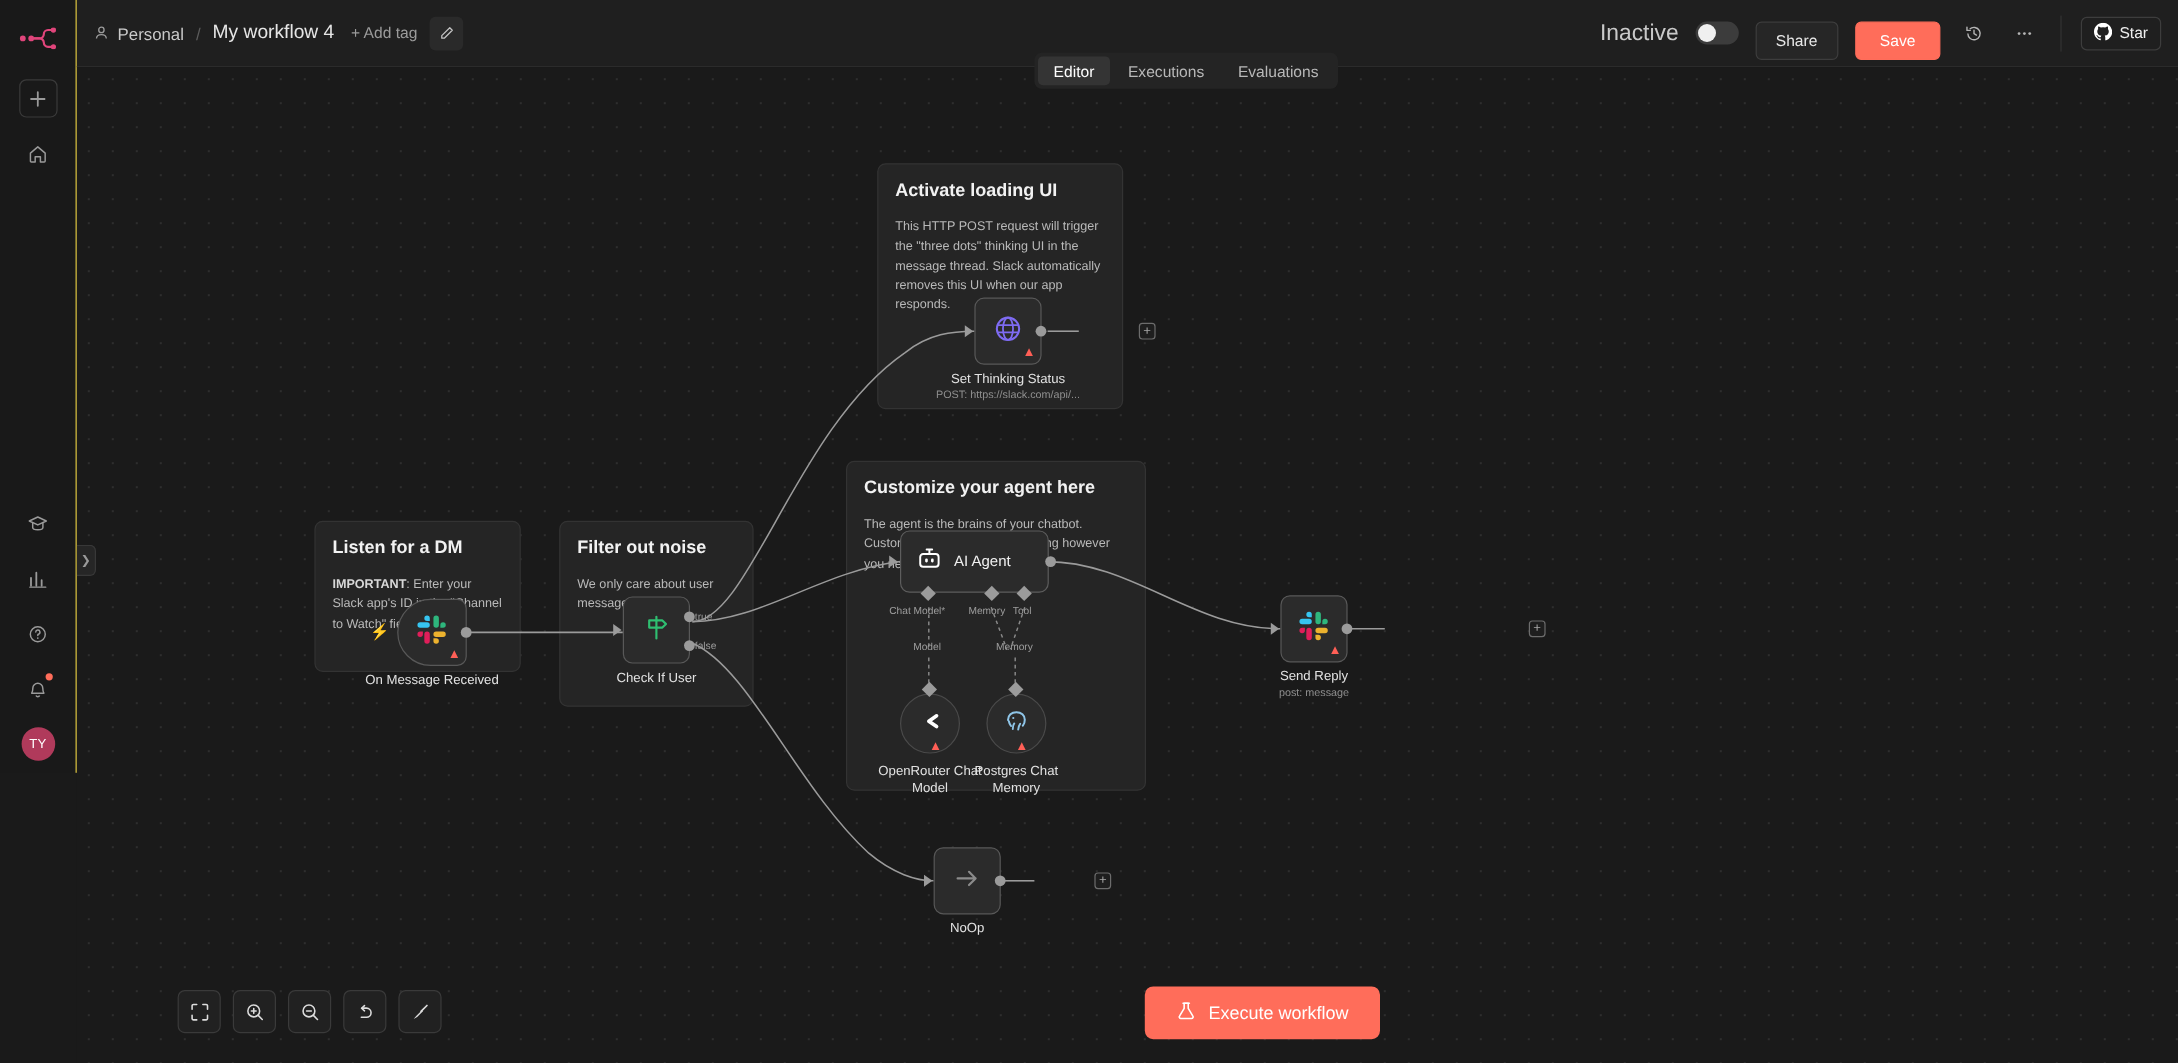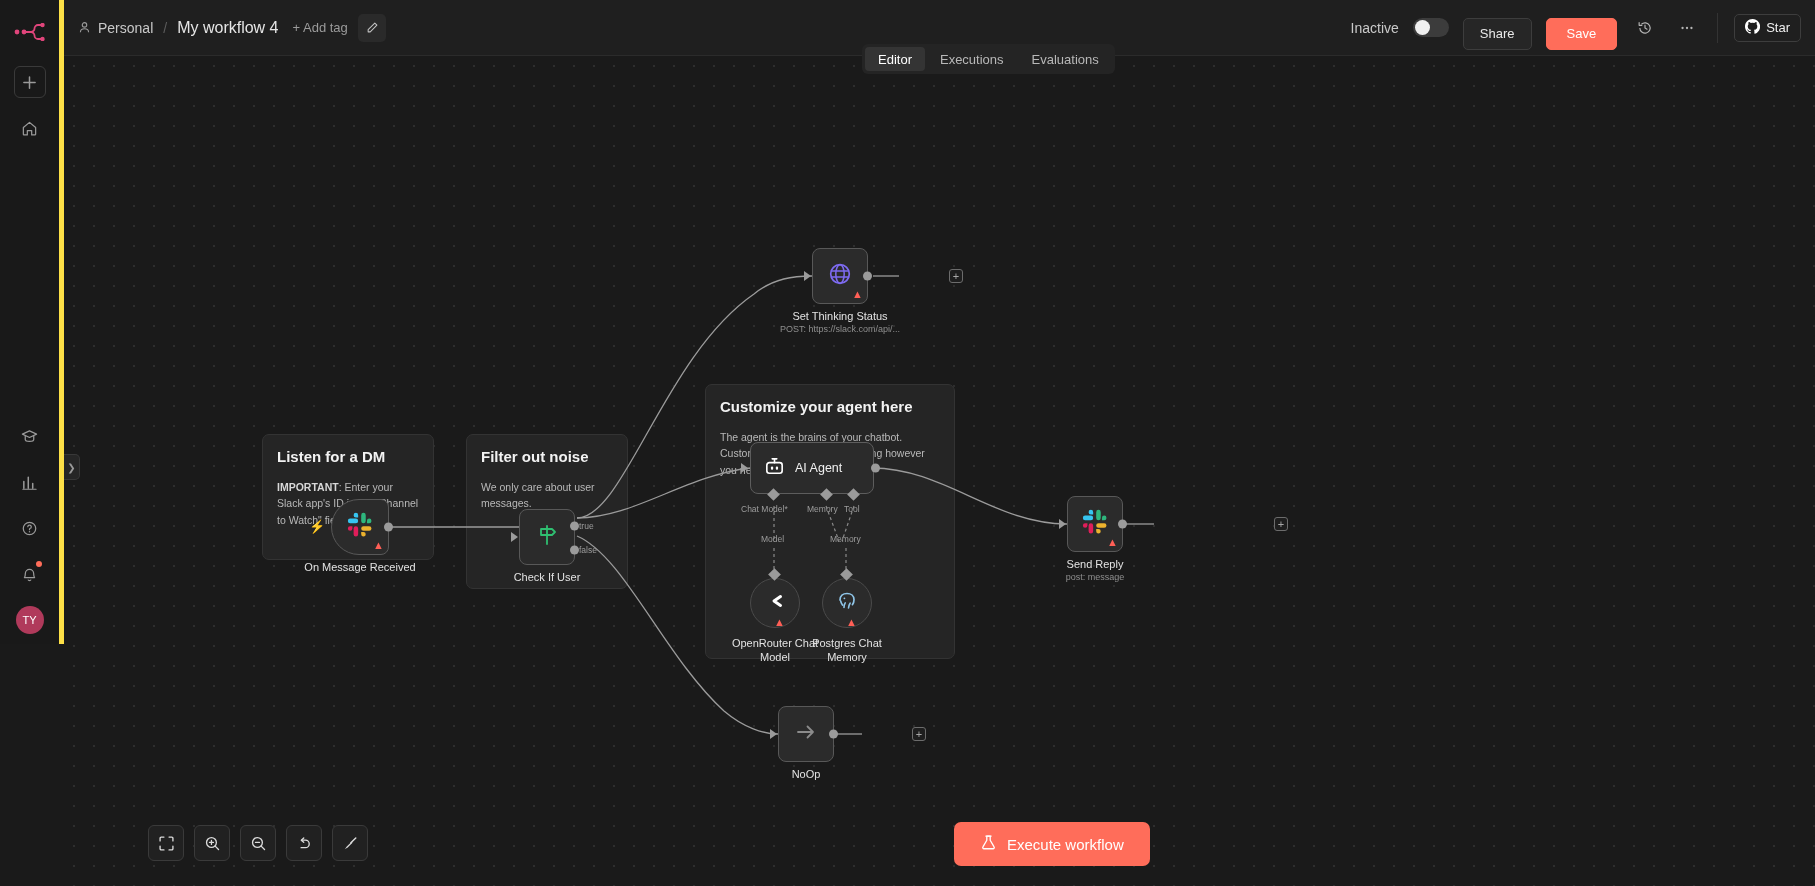--- a/index.html
+++ b/index.html
@@ -8,21 +8,21 @@
     background: #1a1a1a;
     font-family: "Liberation Sans", sans-serif;
     overflow: hidden;
     color: #e4e4e4;
   }
   #app { position: relative; width: 1815px; height: 886px; }
 
   
   #rail {
     position: absolute; left: 0; top: 0; width: 64px; height: 644px;
-    background: #191919; border-right: 5px solid #fde047;
+    background: #191919; border-right: 1px solid #fde047;
     display: flex; flex-direction: column; align-items: center;
   }
   #logo { margin-top: 12px; width: 40px; height: 40px; display:flex; align-items:center; justify-content:center; }
   .rail-btn {
     width: 32px; height: 32px; margin-top: 14px; border-radius: 6px;
     display: flex; align-items: center; justify-content: center;
     color: #9a9a9a; cursor: pointer;
   }
   .rail-btn.boxed { border: 1px solid #3a3a3a; }
   #rail-bottom { margin-top: auto; display:flex; flex-direction:column; align-items:center; padding-bottom: 10px; }
@@ -45,21 +45,21 @@
   #bc-personal { cursor: pointer; }
   .bc-sep { color: #5c5c5c; margin: 0 3px; }
   #wf-name { font-size: 16px; color: #e5e5e5; cursor: pointer; }
   #add-tag { font-size: 13px; color: #9b9b9b; margin-left: 14px; cursor: pointer; }
   #edit-btn {
     margin-left: 10px; width: 28px; height: 28px; border-radius: 5px;
     background: #2a2a2a; display: flex; align-items: center; justify-content: center;
     color: #c4c4c4; cursor: pointer;
   }
   #header-right { margin-left: auto; display: flex; align-items: center; gap: 14px; }
-  #active-label { font-size: 14px; color: #c9c9c9; }
+  #active-label { font-size: 19px; color: #c9c9c9; }
   #toggle {
     width: 36px; height: 19px; border-radius: 10px; background: #3c3c3c;
     position: relative; cursor: pointer;
   }
   #toggle .knob {
     position: absolute; left: 2px; top: 2px; width: 15px; height: 15px;
     border-radius: 50%; background: #f0f0f0;
   }
   .hbtn {
     height: 32px; padding: 0 16px; border-radius: 5px; font-size: 13px;
@@ -301,20 +301,24 @@
     <div class="note" style="left:198px; top:378px; width:172px; height:126px;">
       <div class="note-title">Listen for a DM</div>
       <div class="note-body"><b>IMPORTANT</b><span>: Enter your Slack app's ID in the "Channel to Watch" field.</span></div>
     </div>
 
     <div class="note" style="left:402px; top:378px; width:162px; height:155px;">
       <div class="note-title">Filter out noise</div>
       <div class="note-body">We only care about user messages.</div>
     </div>
 
+    <div class="note" style="left:667px; top:80px; width:205px; height:205px;">
+      <div class="note-title">Activate loading UI</div>
+      <div class="note-body">This HTTP POST request will trigger the "three dots" thinking UI in the message thread. Slack automatically removes this UI when our app responds.</div>
+    </div>
 
     <div class="note" style="left:641px; top:328px; width:250px; height:275px;">
       <div class="note-title">Customize your agent here</div>
       <div class="note-body">The agent is the brains of your chatbot. Customize the prompts and tooling however you need.</div>
     </div>
 
     <svg class="wires">
       <g stroke="#9b9b9b" stroke-width="1.3" fill="none">
 
         <path d="M323 471 L455 471"></path>
@@ -354,21 +358,21 @@
             <path d="M18.4 8.2a2.1 2.1 0 1 1 2.1 2.1h-2.1zM17.3 8.2a2.1 2.1 0 0 1-4.2 0V2.9a2.1 2.1 0 0 1 4.2 0z" fill="#2EB67D"></path>
             <path d="M15.2 18.4a2.1 2.1 0 1 1-2.1 2.1v-2.1zM15.2 17.3a2.1 2.1 0 0 1 0-4.2h5.3a2.1 2.1 0 0 1 0 4.2z" fill="#ECB22E"></path>
           </svg>
         </span>
         <span class="warn">▲</span>
         <span class="dot-out"></span>
       </div>
       <div class="node-label">On Message Received</div>
     </div>
 
-    <div class="node" style="left:455px; top:453px;">
+    <div class="node" style="left:455px; top:441px;">
       <div class="node-box">
         <span class="arrow-in"></span>
         <span>
           <svg width="26" height="26" viewBox="0 0 26 26">
             <path d="M13 4v18" stroke="#2fbf71" stroke-width="1.8" stroke-linecap="round"></path>
             <path d="M7 7h11l3 3-3 3H7z" stroke="#2fbf71" stroke-width="1.8" fill="none" stroke-linejoin="round"></path>
           </svg>
         </span>
         <span class="dot-out" style="top:16px;"></span>
         <span class="dot-out" style="top:40px;"></span>

